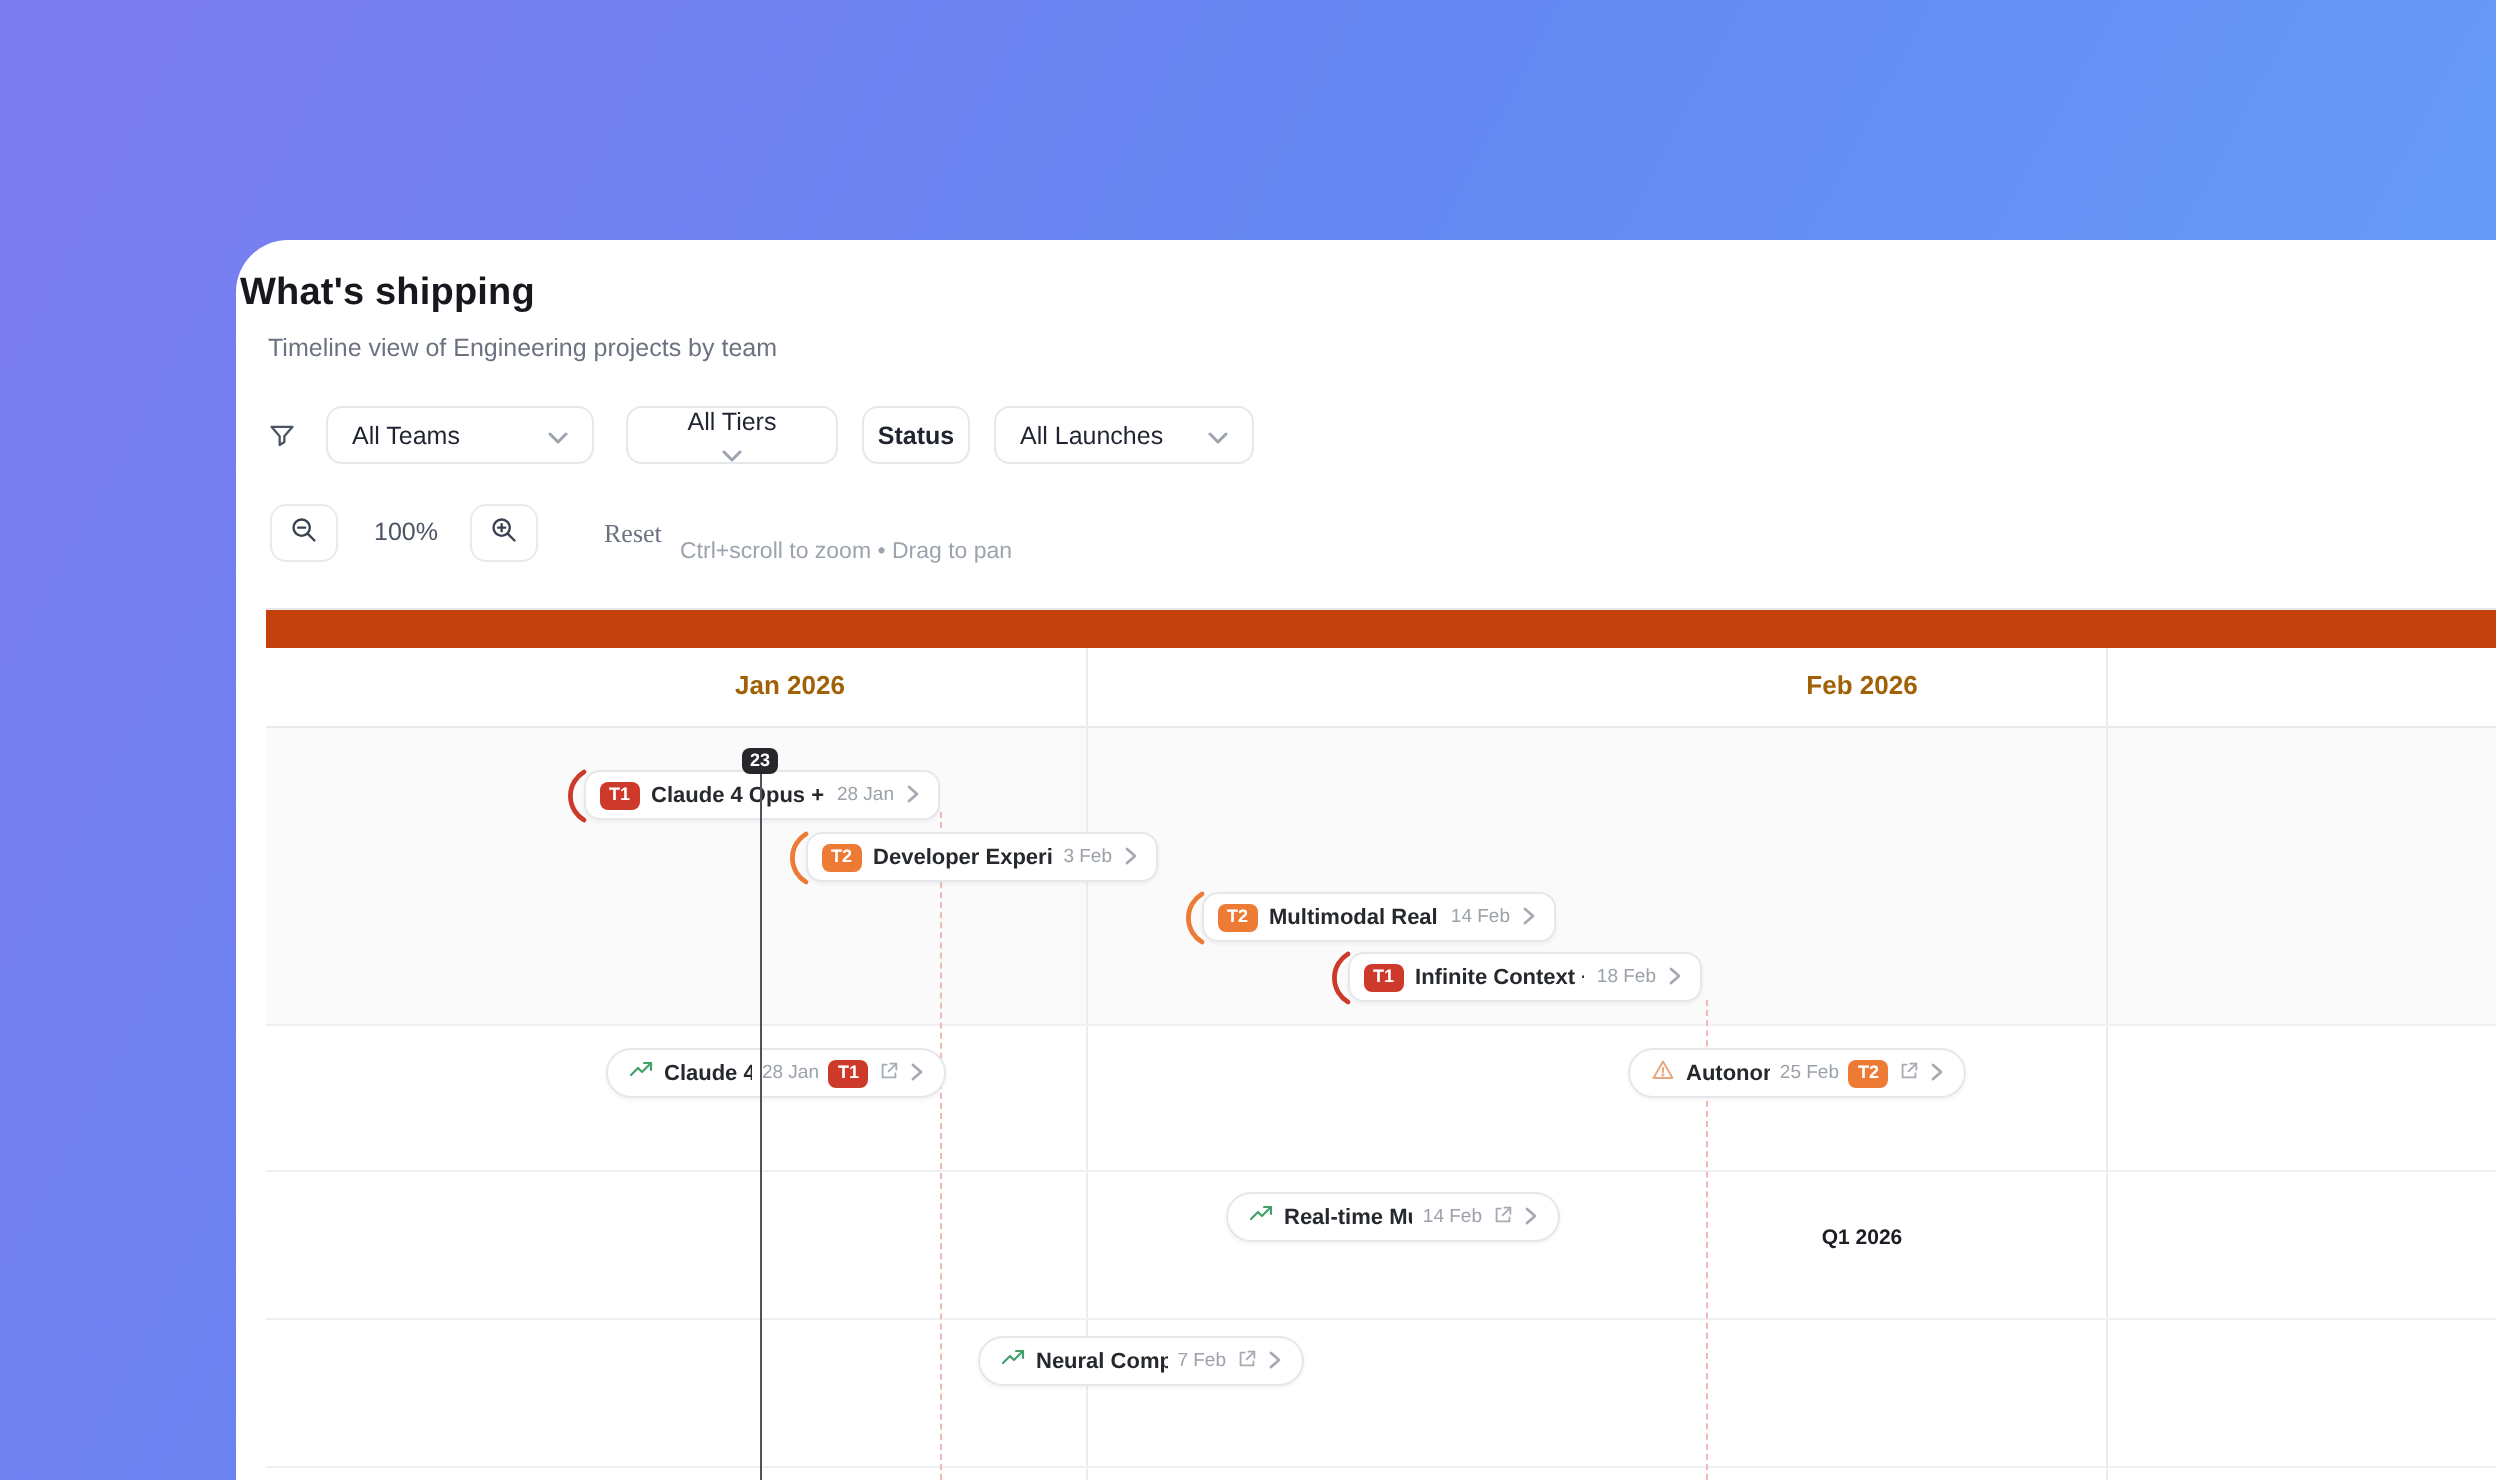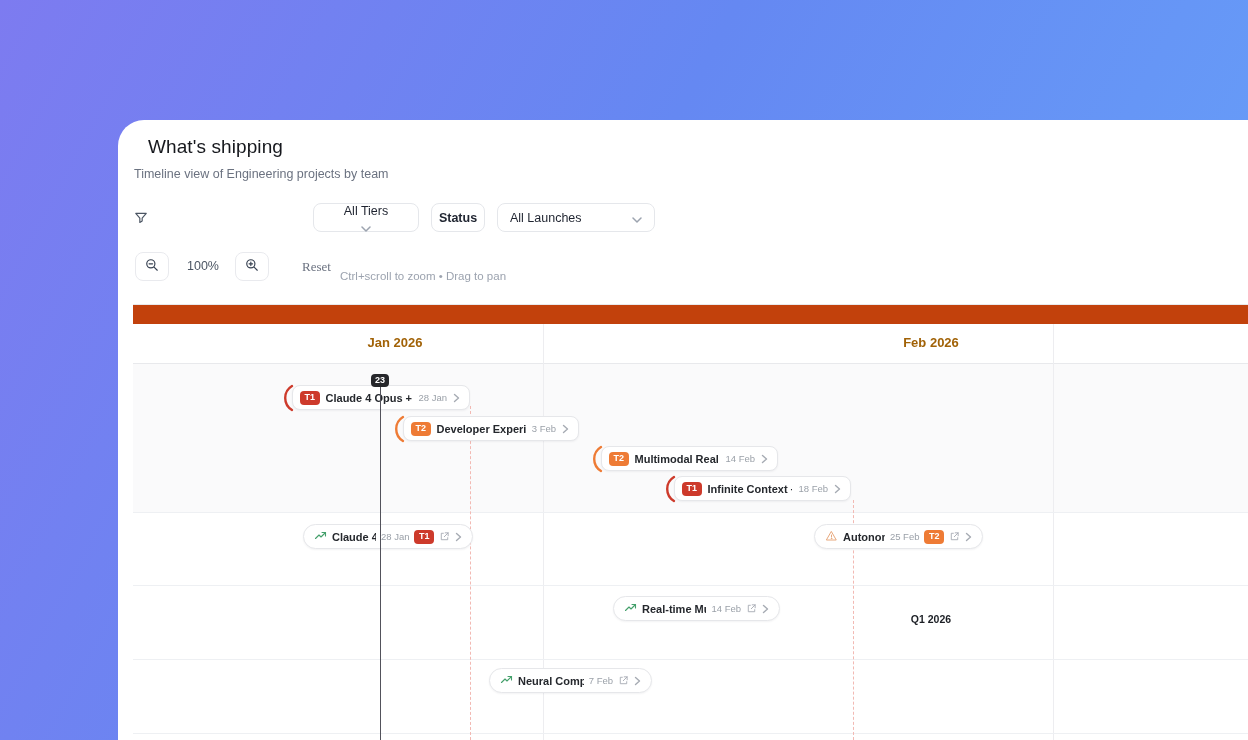--- a/index.html
+++ b/index.html
@@ -7,21 +7,21 @@
     width:1248px;height:740px;overflow:hidden;position:relative;
     font-family:"Liberation Sans",sans-serif;
     background:linear-gradient(118deg,#7d7bf0 0%,#6588f2 45%,#67a4fa 100%);
   }
   .sheet{position:absolute;left:118px;top:120px;right:0;bottom:0;background:#fff;
     border-top-left-radius:26px;overflow:hidden;}
   .page-space{position:absolute;left:-118px;top:-120px;width:1248px;height:740px;}
   .abs{position:absolute;}
 
   
-  .title{left:148px;top:136px;font-size:19px;font-weight:400;color:#16181d;letter-spacing:.1px;}
+  .title{left:120px;top:136px;font-size:19px;font-weight:700;color:#16181d;letter-spacing:.1px;}
   .subtitle{left:134px;top:167px;font-size:12.5px;color:#6b7280;}
 
   
   .funnel{left:134px;top:210px;}
   .dd{height:29px;border:1px solid #e5e7eb;border-radius:8px;background:#fff;
     display:flex;align-items:center;justify-content:space-between;
     padding:0 12px;box-sizing:border-box;cursor:pointer;}
   .dd-label{font-size:12.5px;color:#1f2430;font-weight:500;}
   .btn-plain{height:29px;border:1px solid #e5e7eb;border-radius:8px;background:#fff;
     display:flex;align-items:center;justify-content:center;font-size:12.5px;
@@ -77,28 +77,34 @@
   <div class="page-space">
 
     <div class="abs title">What's shipping</div>
     <div class="abs subtitle">Timeline view of Engineering projects by team</div>
 
     <span class="abs funnel">
       <svg width="14" height="15" viewBox="0 0 24 24">
           <path d="M3 5h18l-7 8v5l-4 2.5v-7.5L3 5z" fill="none" stroke="#4b5563" stroke-width="2" stroke-linejoin="round"></path>
         </svg>
     </span>
+    <div class="abs dd" style="left:163px;top:203px;width:134px;">
+      <span class="dd-label">All Teams</span>
+      <span><svg width="10" height="6" viewBox="0 0 10 6">
+            <path d="M1 1l4 4 4-4" fill="none" stroke="#9ca3af" stroke-width="1.5" stroke-linecap="round" stroke-linejoin="round"></path>
+          </svg></span>
+    </div>
     <div class="abs dd" style="left:313px;top:203px;width:106px;flex-direction:column;">
       <span class="dd-label">All Tiers</span>
       <span><svg width="10" height="6" viewBox="0 0 10 6">
             <path d="M1 1l4 4 4-4" fill="none" stroke="#9ca3af" stroke-width="1.5" stroke-linecap="round" stroke-linejoin="round"></path>
           </svg></span>
     </div>
     <button class="abs btn-plain" style="left:431px;top:203px;width:54px;">Status</button>
-    <div class="abs dd" style="left:497px;top:203px;width:158px;">
+    <div class="abs dd" style="left:497px;top:203px;width:130px;">
       <span class="dd-label">All Launches</span>
       <span><svg width="10" height="6" viewBox="0 0 10 6">
             <path d="M1 1l4 4 4-4" fill="none" stroke="#9ca3af" stroke-width="1.5" stroke-linecap="round" stroke-linejoin="round"></path>
           </svg></span>
     </div>
 
     <button class="abs zoombtn" style="left:135px;top:252px;">
       <span><svg width="14" height="14" viewBox="0 0 24 24" fill="none" stroke="#374151" stroke-width="2" stroke-linecap="round">
             <circle cx="10" cy="10" r="7"></circle>
             <line x1="15.5" y1="15.5" x2="21" y2="21"></line>

